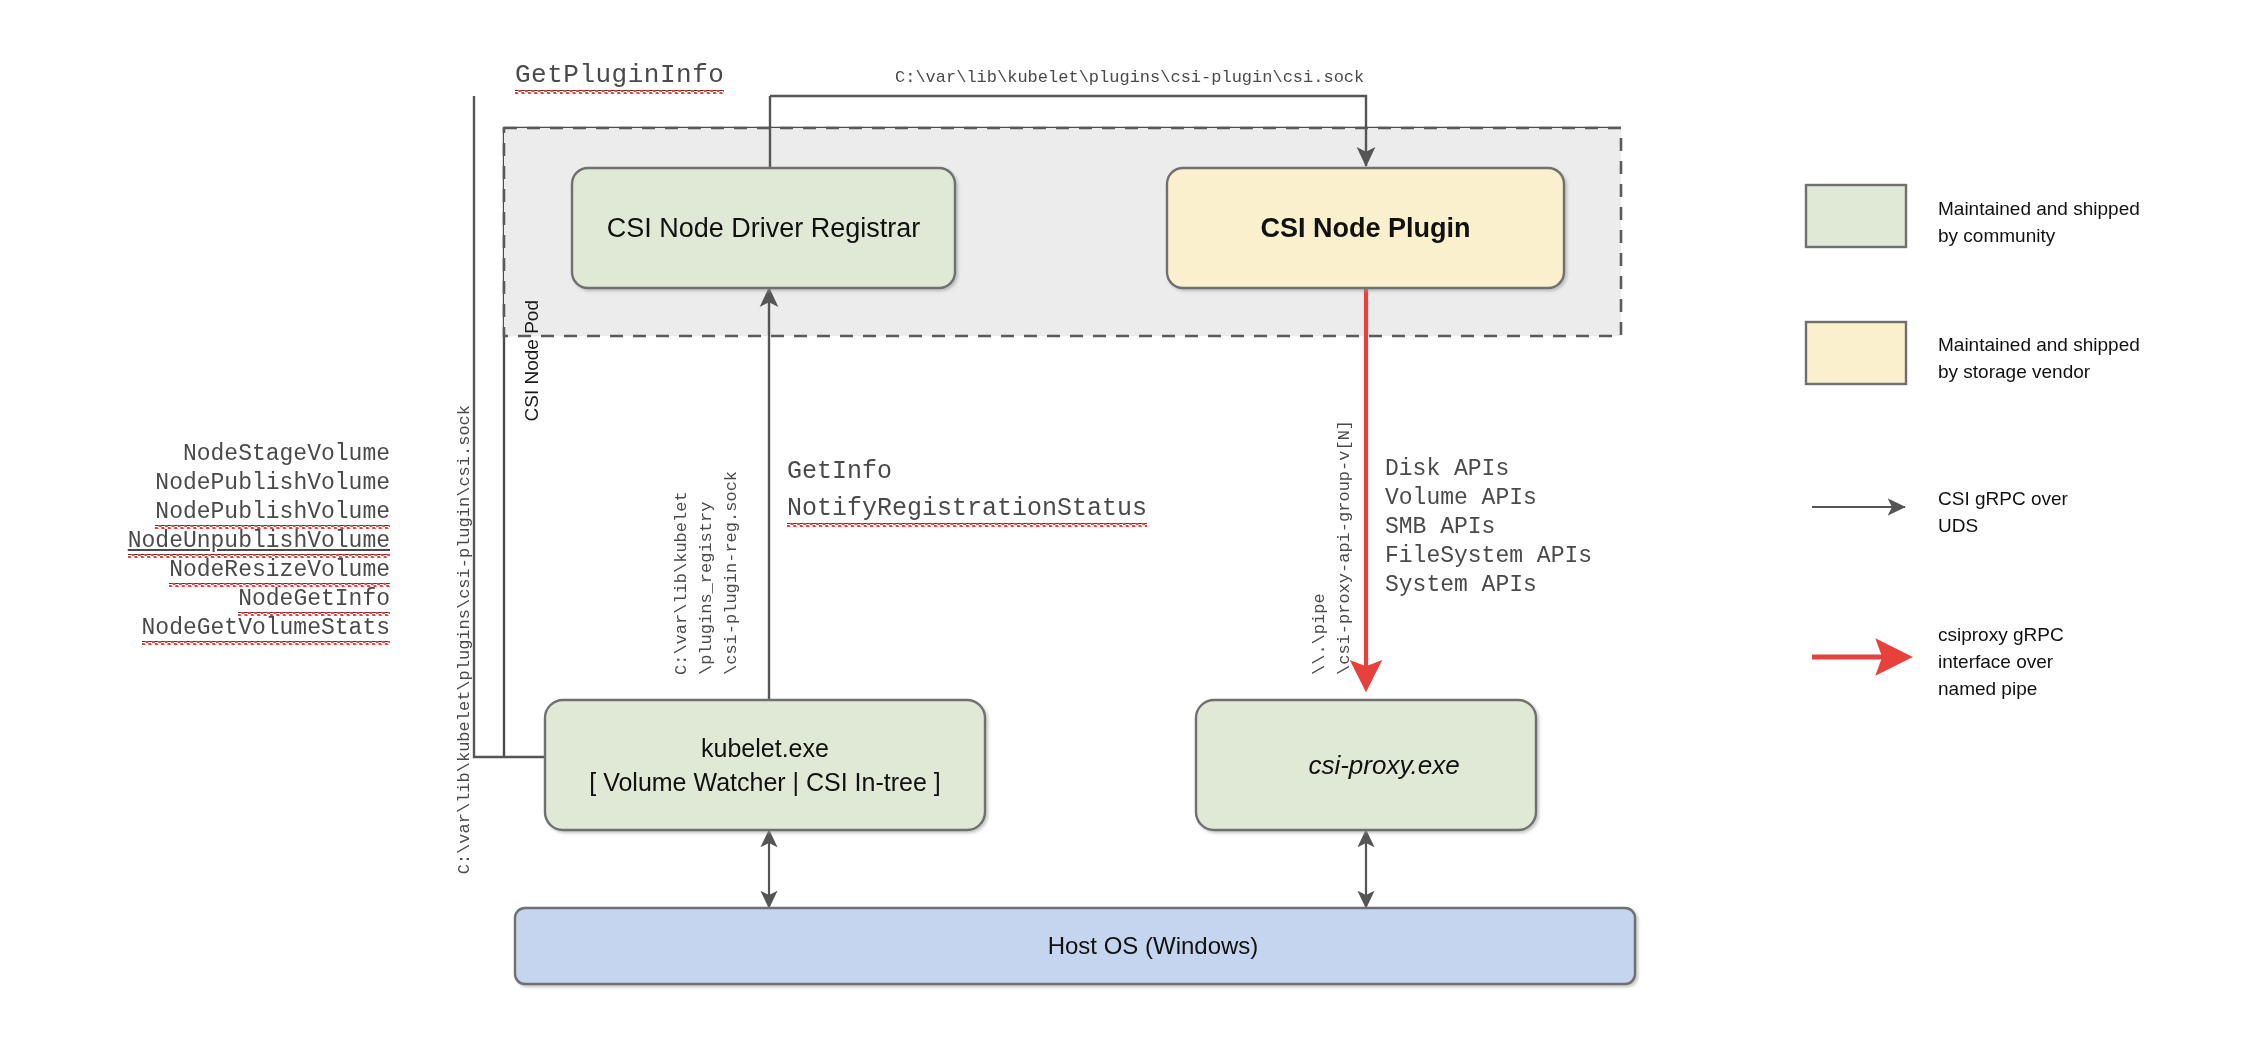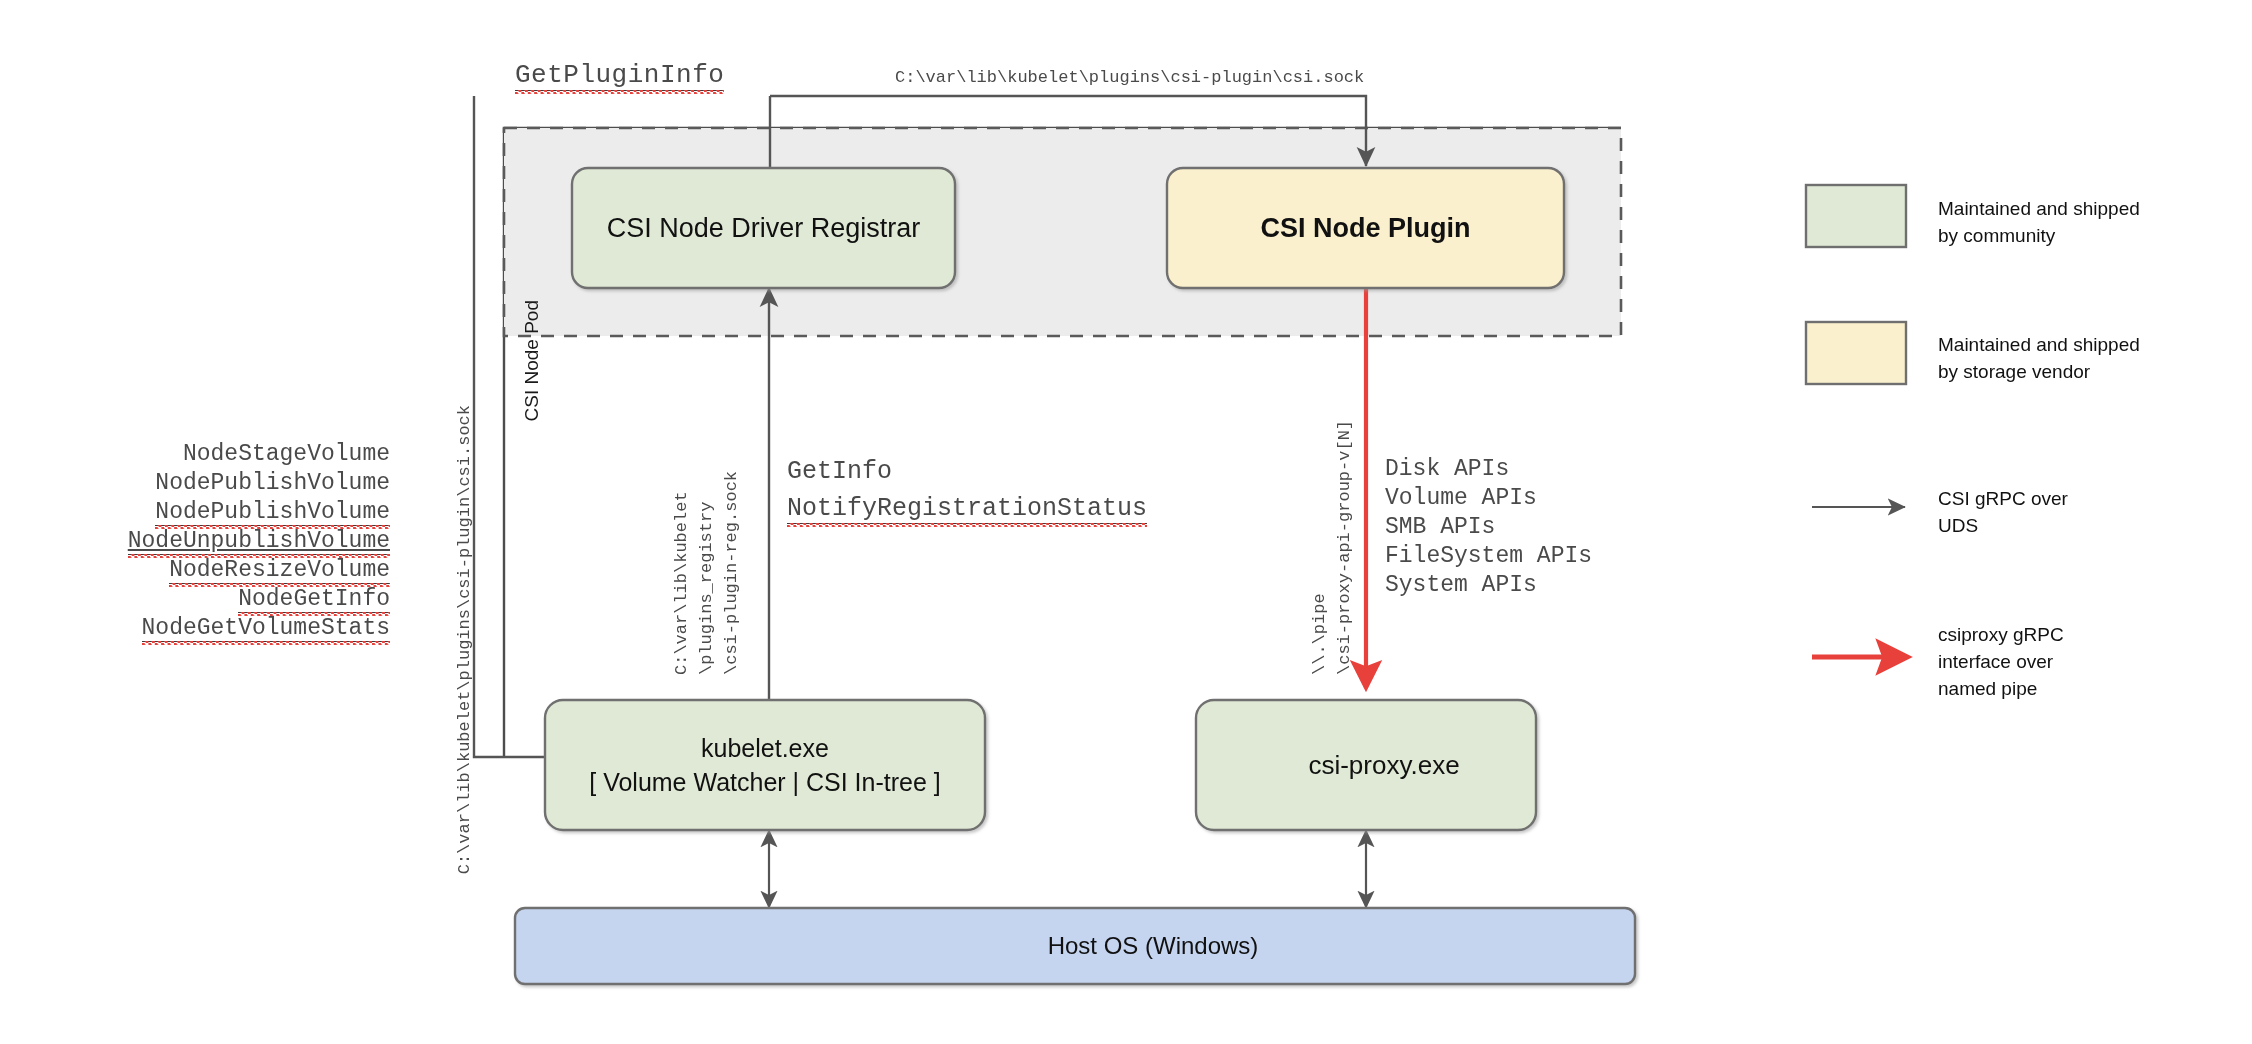--- a/index.html
+++ b/index.html
@@ -208,21 +208,21 @@
     <span class="sans" style="font-size:27px; color:#111111;">CSI Node Plugin</span>
   </div>
 
   <div style="position:absolute; left:545px; top:700px; width:440px; height:130px;
               display:flex; flex-direction:column; align-items:center; justify-content:center;">
     <span class="sans" style="font-size:25px; color:#111111; line-height:34px;">kubelet.exe</span>
     <span class="sans" style="font-size:25px; color:#111111; line-height:34px;">[ Volume Watcher | CSI In-tree ]</span>
   </div>
 
   <div style="position:absolute; left:1196px; top:700px; width:376px; height:130px;
-              display:flex; align-items:center; justify-content:center;">
+              display:flex; align-items:center; justify-content:center;font-style:italic;">
     <span class="sans" style="font-size:26px; color:#111111;">csi-proxy.exe</span>
   </div>
 
   <div style="position:absolute; left:515px; top:908px; width:1276px; height:76px;
               display:flex; align-items:center; justify-content:center;">
     <span class="sans" style="font-size:24px; color:#111111;">Host OS (Windows)</span>
   </div>
 
   <div style="position:absolute; left:1938px; top:196px; line-height:26px;">
     <div><span class="sans" style="font-size:19px; color:#111111;">Maintained and shipped</span></div>

